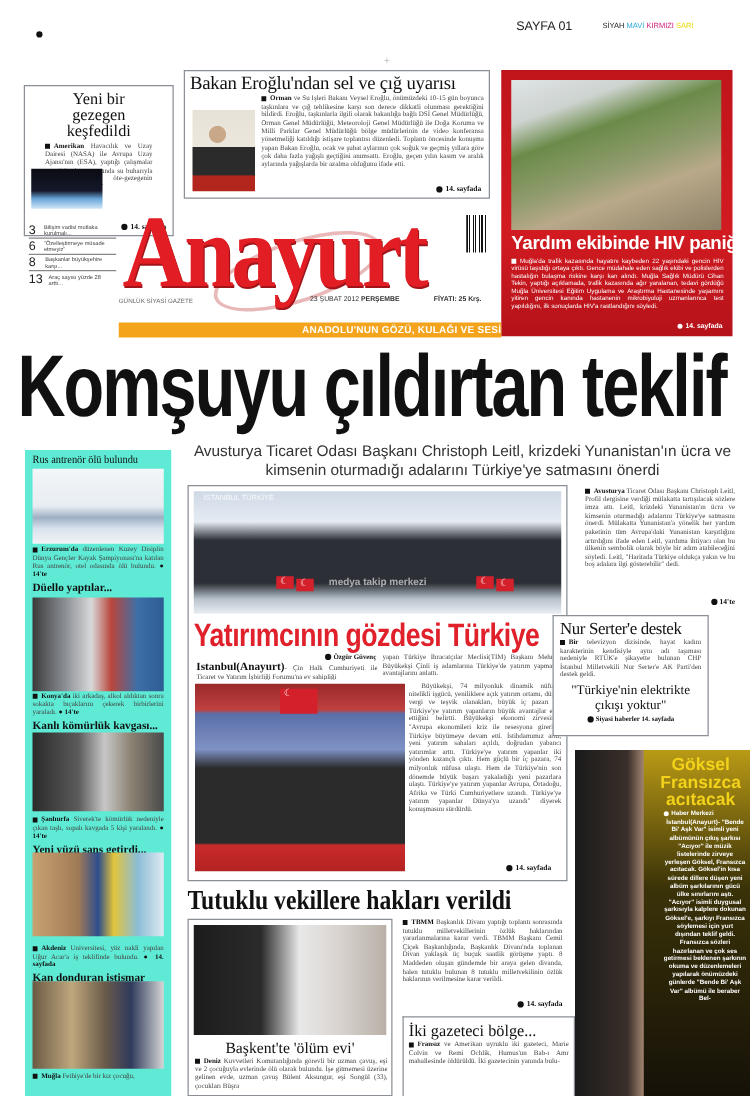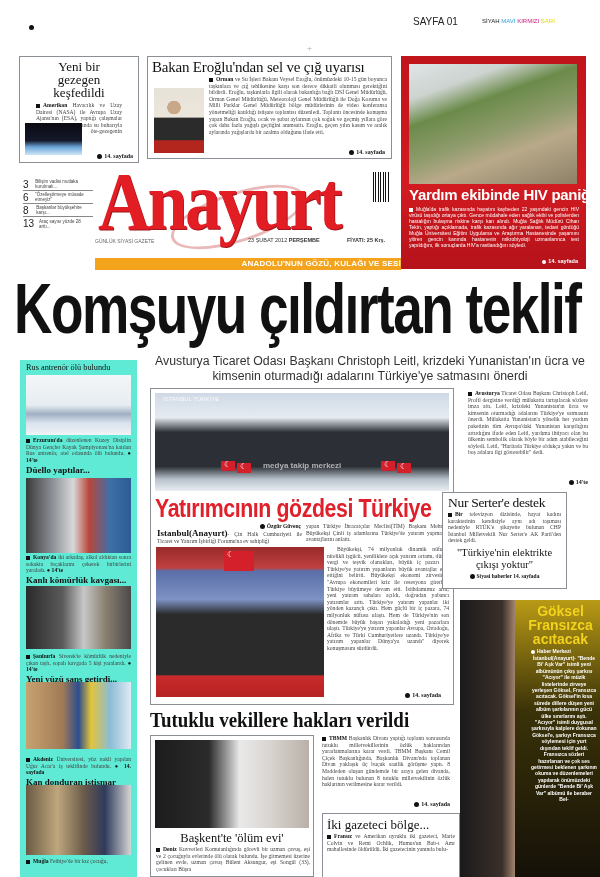--- a/index.html
+++ b/index.html
@@ -37,21 +37,21 @@
 <div class="abs" style="left:29px;top:25px;width:5px;height:5px;border-radius:50%;background:#111"></div>
 <div class="abs sans" style="left:413px;top:16px;font-size:10px;color:#222">SAYFA 01</div>
 <div class="abs sans" style="left:482px;top:18px;font-size:6px;white-space:nowrap">
   <span style="color:#222">SİYAH</span>
   <span style="color:#2aa6d8">MAVİ</span>
   <span style="color:#d21a7a">KIRMIZI</span>
   <span style="color:#e6d800">SARI</span>
 </div>
 <div class="abs" style="left:307px;top:43px;font-size:9px;color:#aaa">+</div>
 
-<div class="abs box" style="left:19px;top:56px;width:120px;height:107px;padding:3px 16px">
+<div class="abs box" style="left:19px;top:68px;width:120px;height:121px;padding:3px 16px">
   <div class="serif" style="font-size:13px;line-height:13px;text-align:center;color:#111">Yeni bir gezegen keşfedildi</div>
   <div class="body-text" style="margin-top:3px;height:34px;overflow:hidden"><span class="sq"></span><b>Amerikan</b> <span>Havacılık ve Uzay Dairesi (NASA) ile Avrupa Uzay Ajansı'nın (ESA), yaptığı çalışmalar ve gözlemler sonucunda su buharıyla kaplı yeni bir öte-gezegenin keşfedildiği açıklandı.</span></div>
   <div class="photo ph-space" style="left:5px;top:66px;width:57px;height:32px"></div>
   <div class="ref abs" style="right:5px;bottom:3px"><span class="dot"></span><span>14. sayfada</span></div>
 </div>
 
 <div class="abs box" style="left:147px;top:56px;width:245px;height:103px;padding:2px 4px">
   <div class="serif" style="font-size:15px;line-height:16px;white-space:nowrap;color:#111;letter-spacing:-0.2px">Bakan Eroğlu'ndan sel ve çığ uyarısı</div>
   <div class="photo ph-minister" style="left:6px;top:31px;width:50px;height:65px"></div>
   <div class="body-text" style="margin-left:57px;height:70px;overflow:hidden;margin-top:1px"><span class="sq"></span><b>Orman</b> <span>ve Su İşleri Bakanı Veysel Eroğlu, önümüzdeki 10-15 gün boyunca taşkınlara ve çığ tehlikesine karşı son derece dikkatli olunması gerektiğini bildirdi. Eroğlu, taşkınlarla ilgili olarak bakanlığa bağlı DSİ Genel Müdürlüğü, Orman Genel Müdürlüğü, Meteoroloji Genel Müdürlüğü ile Doğa Koruma ve Milli Parklar Genel Müdürlüğü bölge müdürlerinin de video konferansa yönetmeliği katıldığı istişare toplantısı düzenledi. Toplantı öncesinde konuşma yapan Bakan Eroğlu, ocak ve şubat aylarının çok soğuk ve geçmiş yıllara göre çok daha fazla yağışlı geçtiğini anımsattı. Eroğlu, geçen yılın kasım ve aralık aylarında yağışlarda bir azalma olduğunu ifade etti.</span></div>

